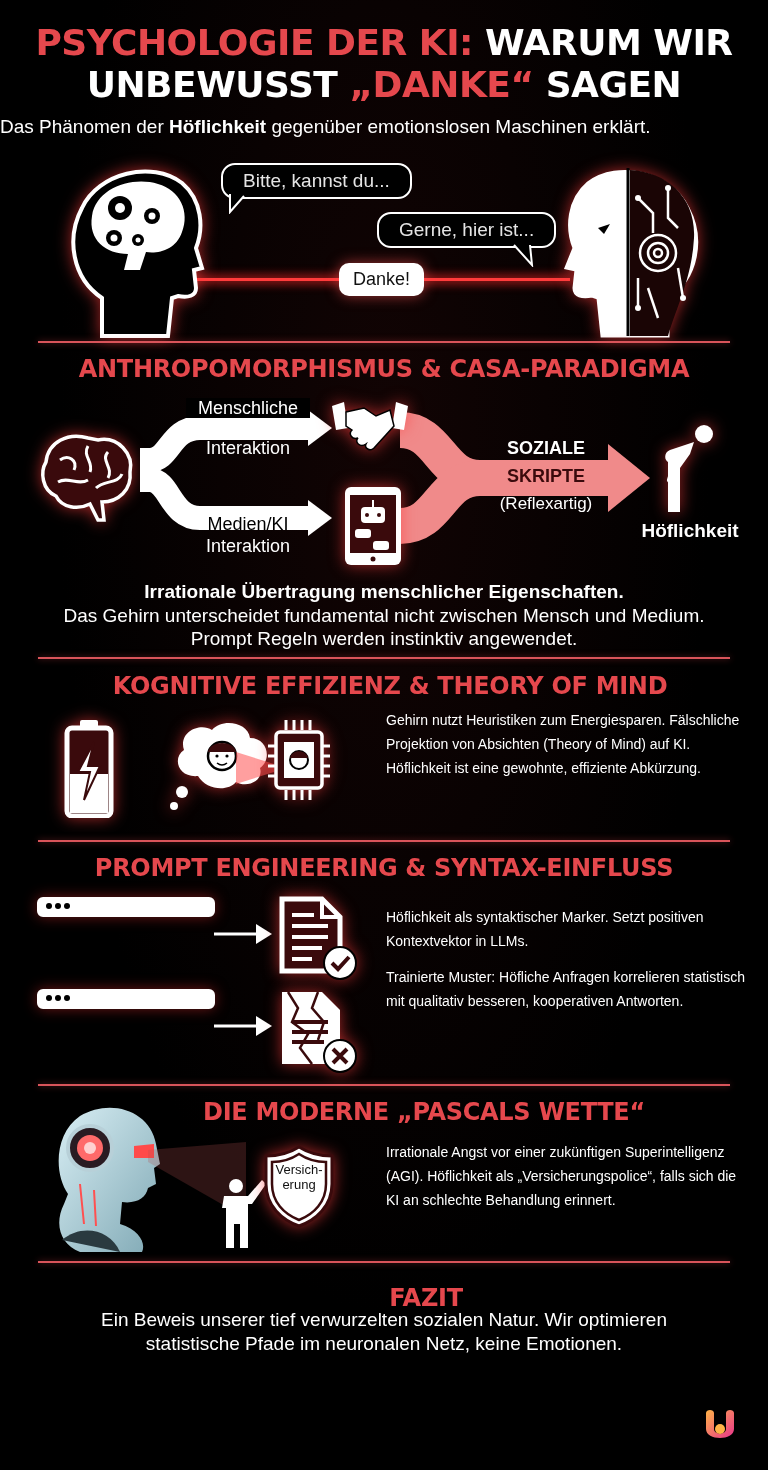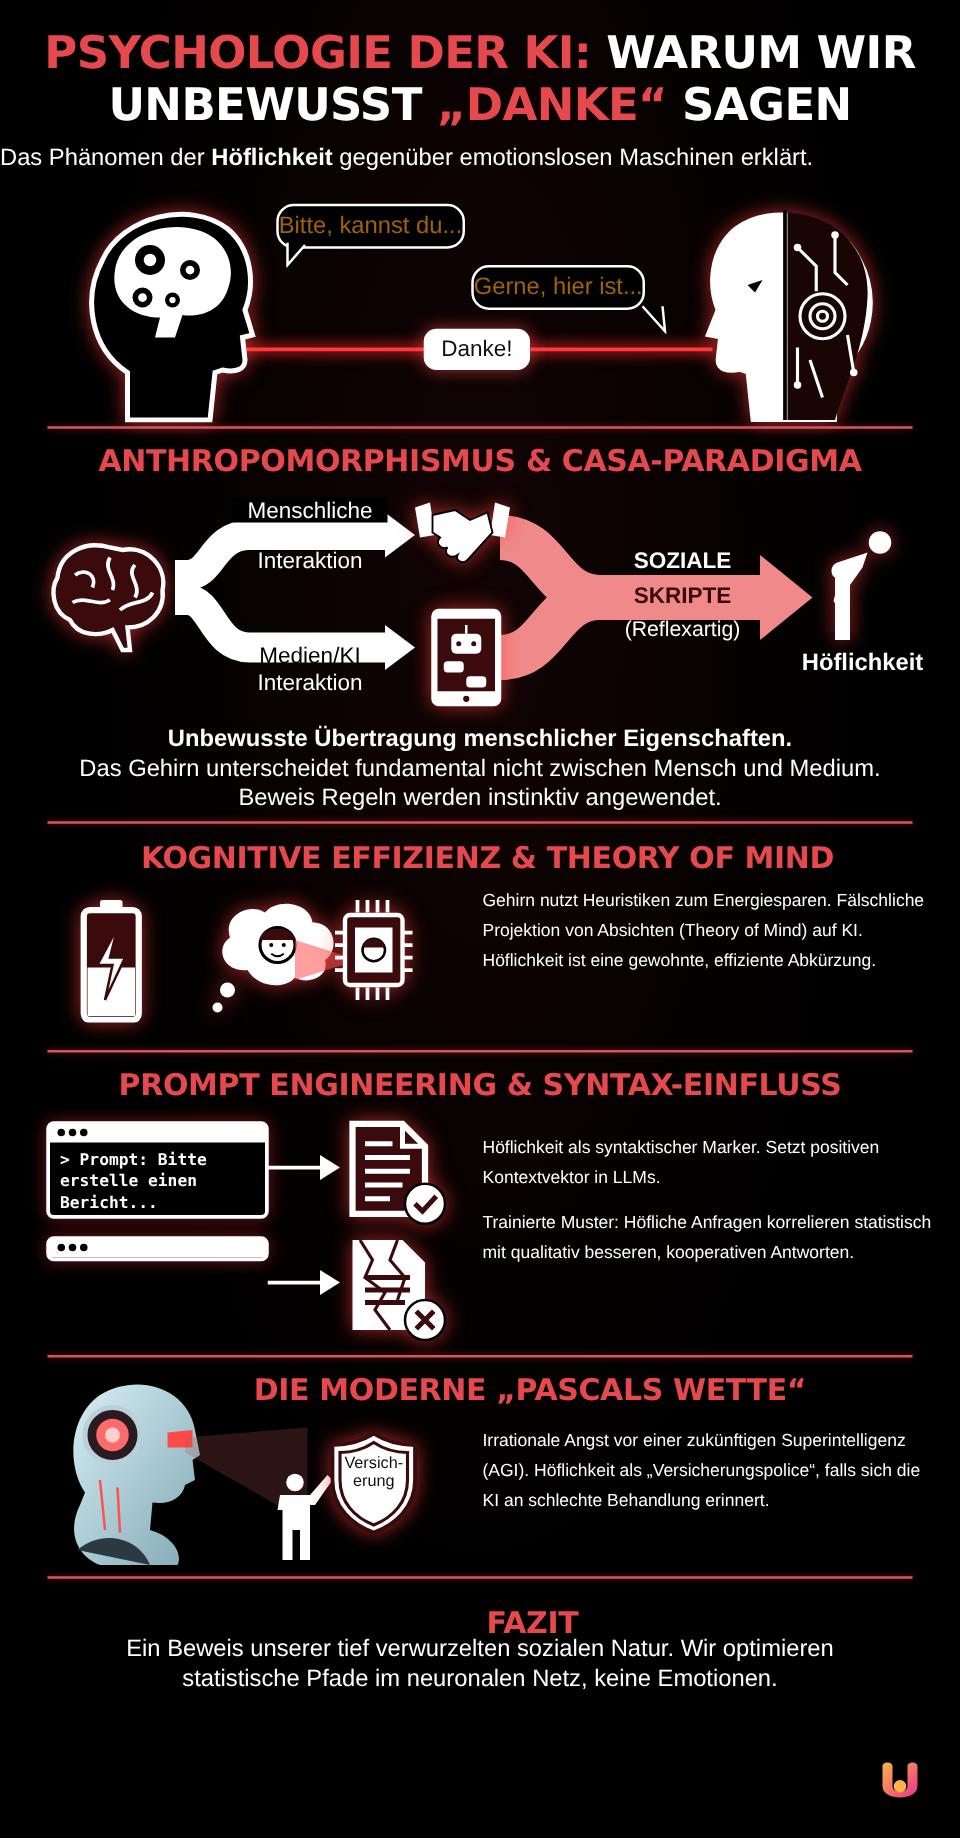--- a/index.html
+++ b/index.html
@@ -18,22 +18,22 @@
   .subtitle { left: 0; width: 768px; text-align: left; font-size: 19px; top: 116px; }
   .subtitle b { font-weight: bold; }
   .divider { left: 38px; width: 692px; height: 2px; background: #d9545a; box-shadow: 0 0 6px rgba(229,72,77,0.5); }
   .heading {
     left: 0; width: 768px; text-align: center; color: #e5484d; font-weight: bold;
     font-family: "DejaVu Sans", sans-serif; font-size: 24px; letter-spacing: -0.3px;
   }
   .body-text { font-size: 14px; line-height: 24px; color: #fff; }
   .center-text { left: 0; width: 768px; text-align: center; font-size: 19px; line-height: 24px; }
   .bubble {
-    background: #000; border: 2px solid #fff; border-radius: 14px; padding: 5px 0;
-    font-size: 19px; color: #a16207;
+    background: #000; border: 2px solid #fff; border-radius: 14px; padding: 5px 20px;
+    font-size: 19px; color: #e5e5e5;
   }
   .bubble::after { content: ""; position: absolute; width: 0; height: 0; }
   .danke-pill {
     background: #fff; color: #111; border-radius: 10px; padding: 6px 14px; font-size: 18px;
     box-shadow: 0 0 14px rgba(255,80,80,0.6);
     text-align: center;
   }
   .glow { filter: drop-shadow(0 0 8px rgba(255,60,60,0.65)); }
   .terminal {
     width: 178px; background: #000; border: 3px solid #fff; border-radius: 6px;
@@ -175,23 +175,23 @@
   </svg>
 
   <svg class="abs glow" style="left:660px;top:30px;" width="60" height="95" viewBox="0 0 60 95">
     <circle cx="44" cy="14" r="9" fill="#fff"></circle>
     <path d="M34 22 L10 30 C4 32 4 40 8 42 L8 92 L20 92 L20 48 L30 34 Z" fill="#fff"></path>
     <path d="M18 34 L10 60" stroke="#fff" stroke-width="6" stroke-linecap="round"></path>
   </svg>
   <div class="abs" style="left:620px;top:130px;width:140px;text-align:center;font-weight:bold;font-size:19px;color:#fff;">Höflichkeit</div>
 </div>
 
-<div class="abs center-text" style="top:580px;font-weight:bold;">Unbewusste Übertragung menschlicher Eigenschaften.</div>
+<div class="abs center-text" style="top:580px;font-weight:bold;">Irrationale Übertragung menschlicher Eigenschaften.</div>
 <div class="abs center-text" style="top:604px;">Das Gehirn unterscheidet fundamental nicht zwischen Mensch und Medium.</div>
-<div class="abs center-text" style="top:627px;">Beweis Regeln werden instinktiv angewendet.</div>
+<div class="abs center-text" style="top:627px;">Prompt Regeln werden instinktiv angewendet.</div>
 
 <div class="abs divider" style="top:657px;"></div>
 
 <div class="abs heading" style="top:672px;padding-left:12px;">KOGNITIVE EFFIZIENZ &amp; THEORY OF MIND</div>
 
 <svg class="abs glow" style="left:64px;top:718px;" width="50" height="100" viewBox="0 0 50 100">
   <rect x="16" y="2" width="18" height="10" rx="2" fill="#fff"></rect>
   <rect x="3" y="10" width="44" height="88" rx="5" fill="#3a0a0c" stroke="#fff" stroke-width="5"></rect>
   <rect x="6" y="56" width="38" height="39" fill="#fff"></rect>
   <path d="M30 24 L14 54 L26 54 L20 82 L36 48 L24 48 Z" fill="#fff" stroke="#3a0a0c" stroke-width="2"></path>
@@ -240,23 +240,20 @@
 <div class="abs divider" style="top:840px;"></div>
 
 <div class="abs heading" style="top:854px;">PROMPT ENGINEERING &amp; SYNTAX-EINFLUSS</div>
 
 <div class="abs terminal" style="left:37px;top:897px;">
   <div class="bar">
       <span style="left:6px"></span>
       <span style="left:15px"></span>
       <span style="left:24px"></span>
     </div>
-  <div class="code" style="height:58px;">&gt; Prompt: Bitte
-erstelle einen
-Bericht...</div>
 </div>
 <div class="abs terminal" style="left:37px;top:989px;">
   <div class="bar">
       <span style="left:6px"></span>
       <span style="left:15px"></span>
       <span style="left:24px"></span>
     </div>
 </div>
 
 <svg class="abs" style="left:214px;top:922px;" width="60" height="24" viewBox="0 0 60 24">

